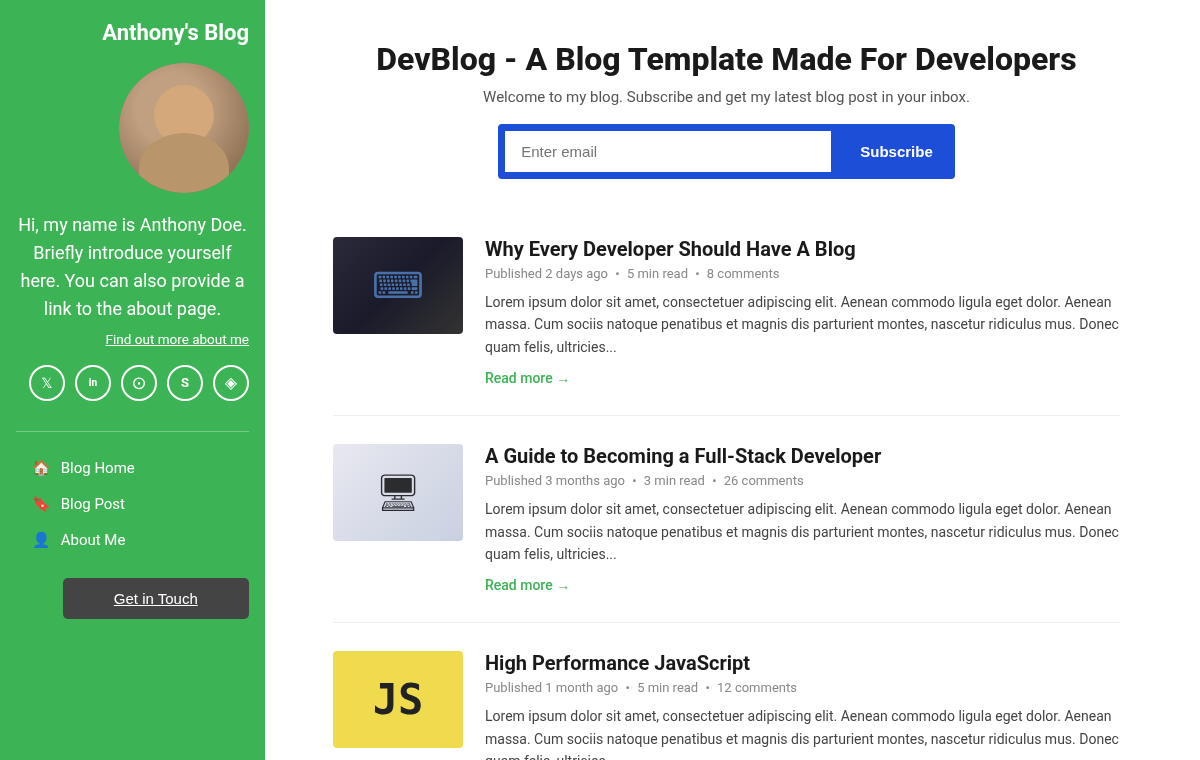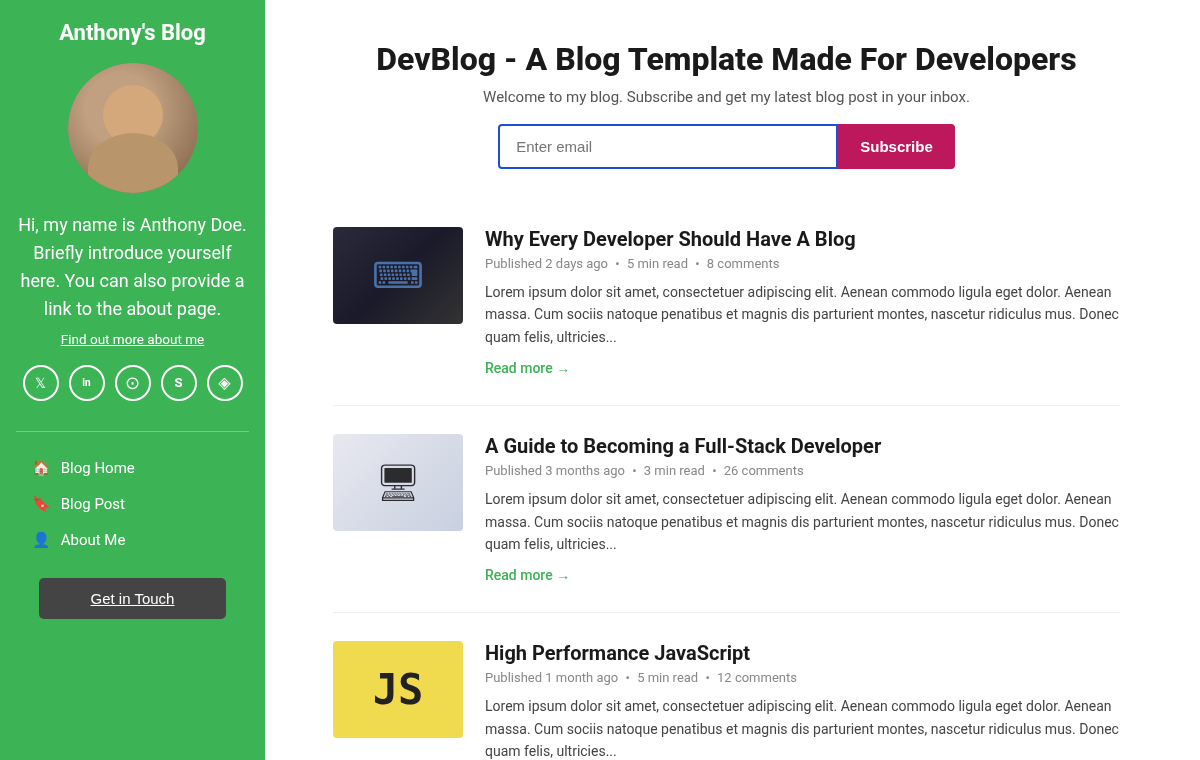--- a/index.html
+++ b/index.html
@@ -6,21 +6,21 @@
     body { font-family: -apple-system, BlinkMacSystemFont, 'Segoe UI', Roboto, sans-serif; display: flex; height: 760px; width: 1200px; overflow: hidden; background: #f8f8f8; }
 
     
     #sidebar {
       width: 265px;
       min-width: 265px;
       background: #3cb354;
       color: white;
       display: flex;
       flex-direction: column;
-      align-items: center;
+      align-items: flex-end;
       padding: 20px 16px 4px;
     }
     #sidebar .blog-title {
       font-size: 22px;
       font-weight: 700;
       color: white;
       margin-bottom: 18px;
       text-align: center;
     }
     #sidebar .avatar-wrap {
@@ -140,27 +140,27 @@
     .subscribe-form {
       display: flex;
       justify-content: center;
       gap: 0;
       margin-bottom: 10px;
     }
     .subscribe-form input {
       width: 340px;
       padding: 12px 16px;
       font-size: 15px;
-      border: 2px solid #1d4ed8;
+      border: 7px solid #1d4ed8;
       border-radius: 4px 0 0 4px;
       outline: none;
       color: #aaa;
     }
     .subscribe-btn {
-      background: #be185d;
+      background: #1d4ed8;
       color: white;
       border: none;
       padding: 12px 22px;
       font-size: 15px;
       font-weight: 600;
       border-radius: 0 4px 4px 0;
       cursor: pointer;
     }
 
     

